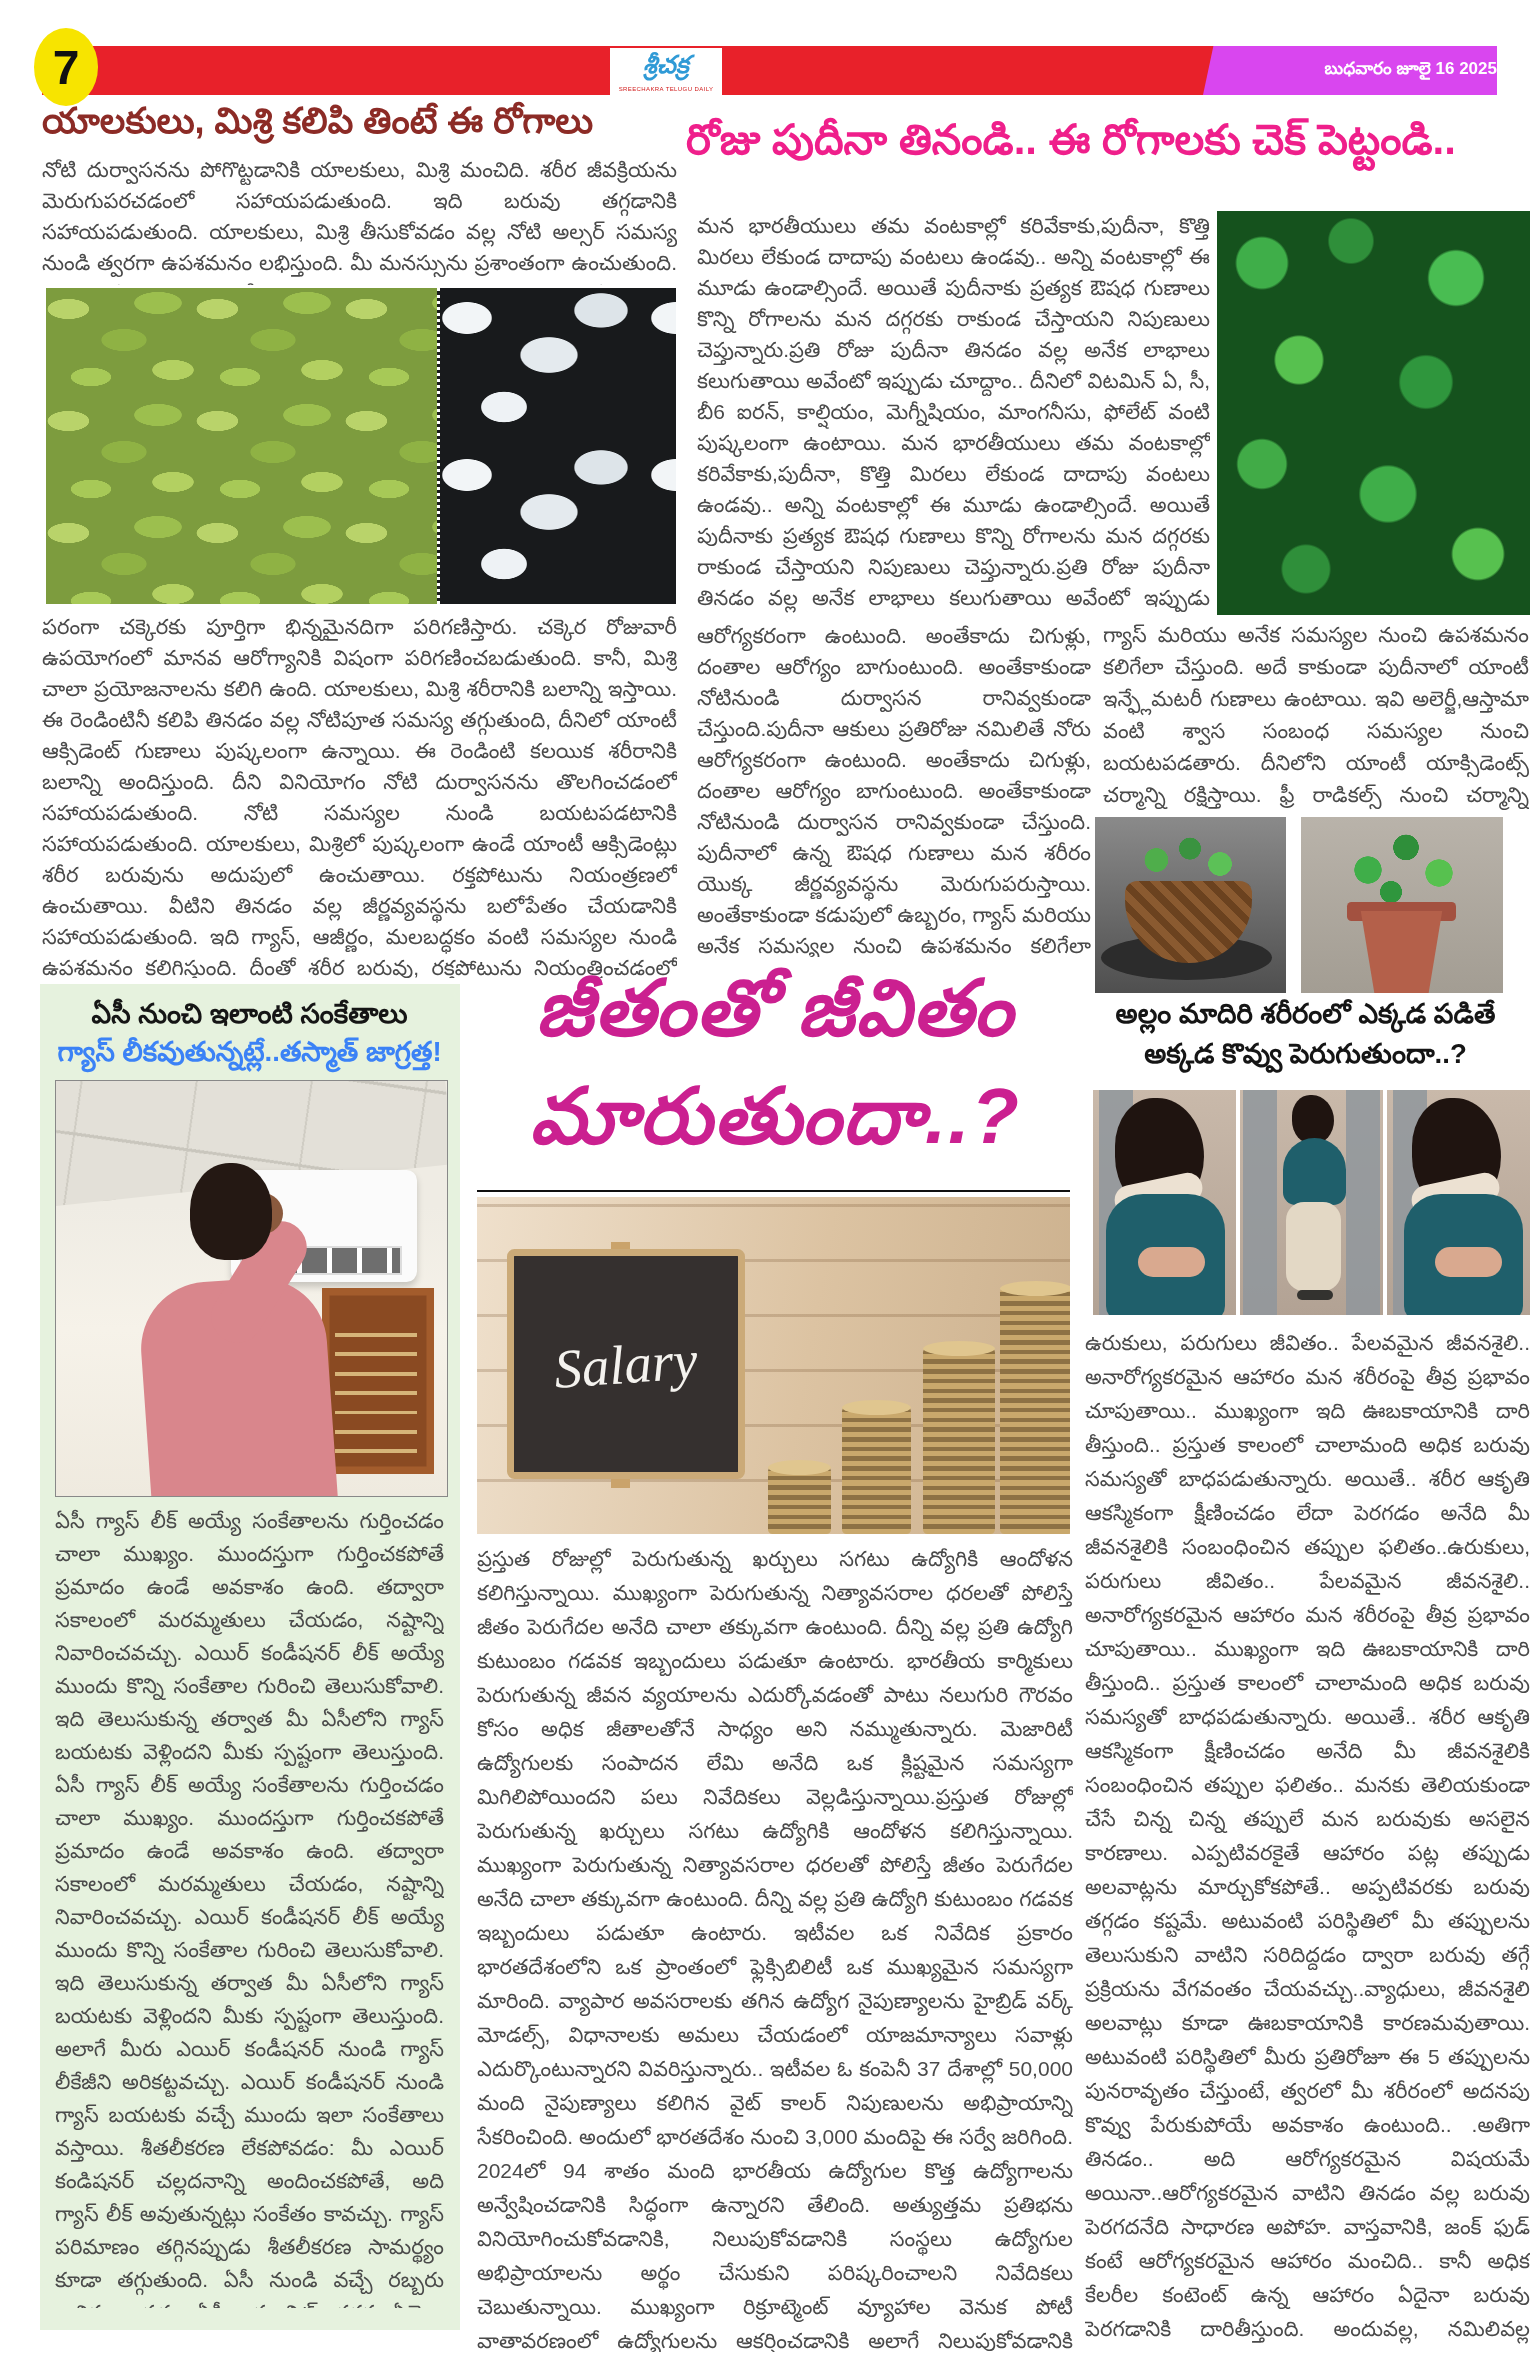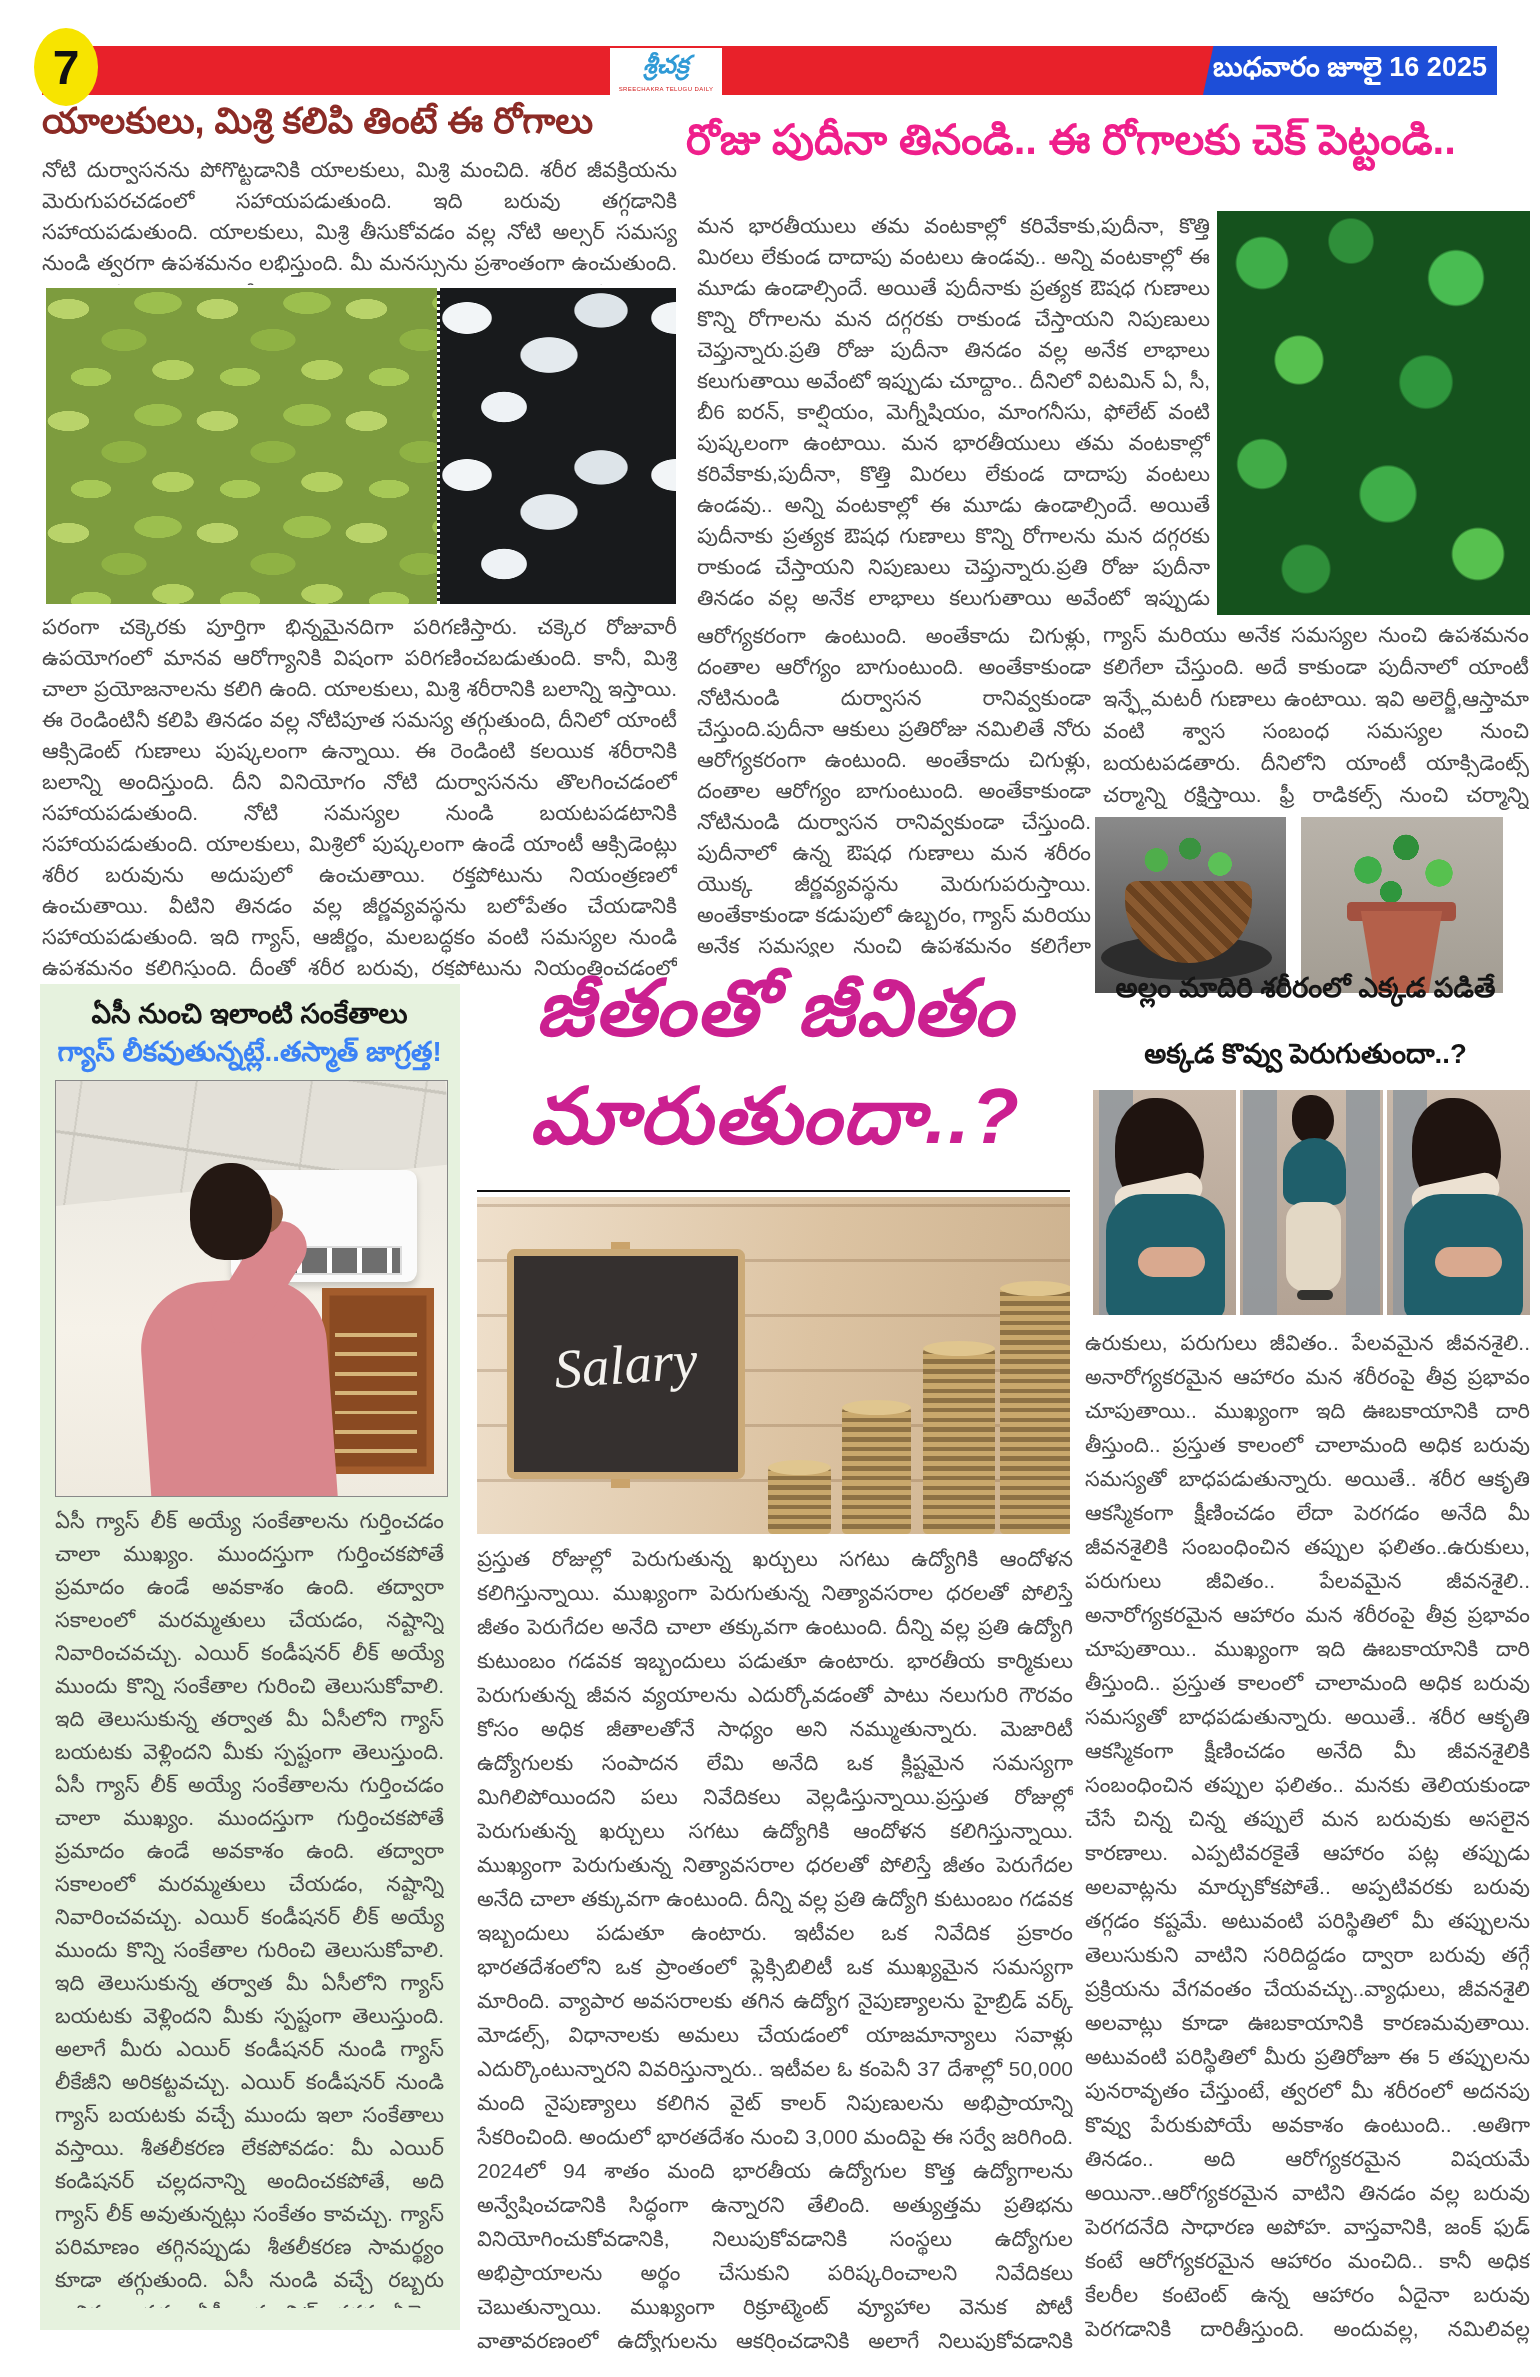--- a/index.html
+++ b/index.html
@@ -20,24 +20,24 @@
     display:flex;align-items:center;justify-content:center;
     font-size:48px;font-weight:bold;color:#111;z-index:3;
   }
   #logobox{
     left:610px;top:48px;width:112px;height:48px;background:#ffffff;z-index:2;
     display:flex;flex-direction:column;align-items:center;justify-content:center;line-height:1;gap:6px;
   }
   #logotext{font-size:25px;font-weight:bold;font-style:italic;color:#2f9ad6;}
   #logotag{font-size:6px;color:#d11a1a;margin-top:2.2px;letter-spacing:0.4px;}
   #datebox{
-    left:1203px;top:46px;width:294px;height:49px;background:#1d4ed8;z-index:2;
+    left:1203px;top:46px;width:294px;height:49px;background:#d946ef;z-index:2;
     clip-path:polygon(10.4px 0,100% 0,100% 100%,0 100%);
-    display:flex;align-items:center;justify-content:center;
-    color:#fff;font-size:27px;font-weight:bold;
+    display:flex;align-items:center;justify-content:flex-end;
+    color:#fff;font-size:17px;font-weight:bold;
   }
   
   #h-card{left:42px;top:100px;width:641px;height:51px;font-size:36px;color:#8c2b26;}
   #card-intro{left:42px;top:154px;width:635px;height:131px;}
   #img-card{left:46px;top:288px;width:630px;height:316px;overflow:hidden;}
   #card-green{
     position:absolute;left:0;top:0;width:62%;height:100%;
     background:
       radial-gradient(ellipse 34px 16.4px at 22.4px 21px, #b9d36a 0 60%, transparent 62%),
       radial-gradient(ellipse 37px 18px at 78px 52px, #8fb244 0 60%, transparent 62%),
@@ -171,21 +171,21 @@
     color:#f4f2ee;font-size:55px;font-family:"Liberation Serif",serif;font-style:italic;transform:rotate(-4deg);
   }
   .coin{position:absolute;bottom:0;background:repeating-linear-gradient(0deg,#c9a86c 0 5.2px,#8d7144 5.2px 9.7px);border-radius:4.5px;}
   .coin:before{content:"";position:absolute;left:0;top:-7.5px;width:100%;height:15px;background:#e0c68f;border-radius:50%;}
   #coin1{left:291px;width:63px;height:67px;}
   #coin2{left:365px;width:69px;height:127px;}
   #coin3{left:446px;width:72px;height:186px;}
   #coin4{left:523px;width:72px;height:246px;}
   #sal-body{left:477px;top:1542px;width:596px;height:810px;font-size:21px;line-height:34px;}
   
-  #fat-h1{left:1082px;top:972px;width:447px;height:40px;font-size:27.6px;color:#151515;text-align:center;}
+  #fat-h1{left:1082px;top:998px;width:447px;height:40px;font-size:27.6px;color:#151515;text-align:center;}
   #fat-h2{left:1082px;top:1038px;width:447px;height:40px;font-size:27.6px;color:#151515;text-align:center;}
   #img-preg{left:1093px;top:1090px;width:437px;height:225px;overflow:hidden;background:#fff;display:flex;gap:4.5px;}
   .preg-panel{position:relative;flex:1;background:linear-gradient(#c9b9aa,#b2a294);overflow:hidden;}
   .preg-window{position:absolute;top:0;width:34px;height:100%;background:#8f969c;opacity:.85;}
   .preg-hair{position:absolute;width:89px;height:112px;background:#1f1410;border-radius:45% 55% 50% 50%;}
   .preg-body{position:absolute;width:119px;height:127px;background:#1f5f6b;border-radius:37px 37px 15px 15px;}
   .preg-towel{position:absolute;width:89px;height:30px;background:#ece1d2;border-radius:15px;transform:rotate(-12deg);}
   .preg-skin{position:absolute;background:#d9a98f;border-radius:18px;}
   #fat-body{left:1085px;top:1326px;width:445px;height:1026px;font-size:21px;line-height:34px;}
 </style>

